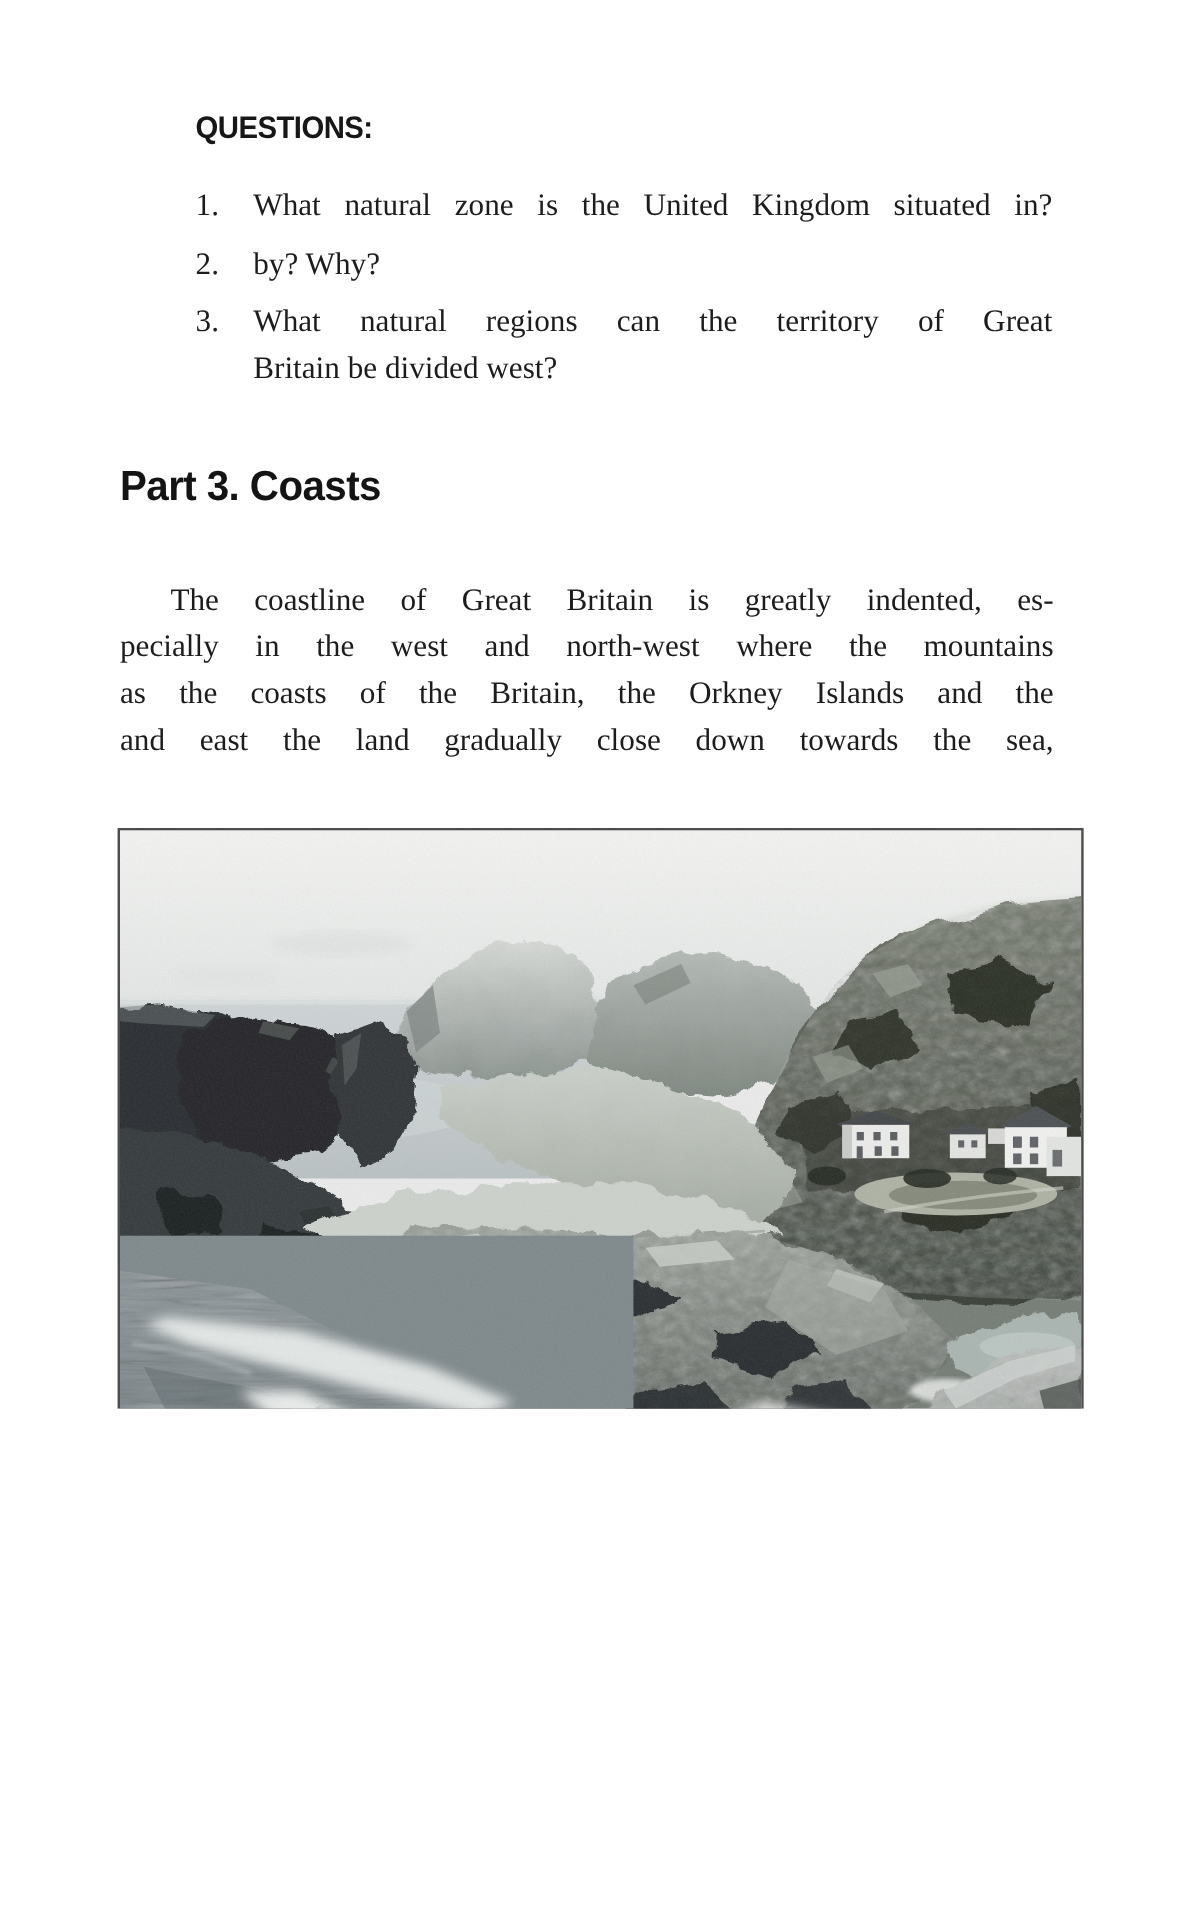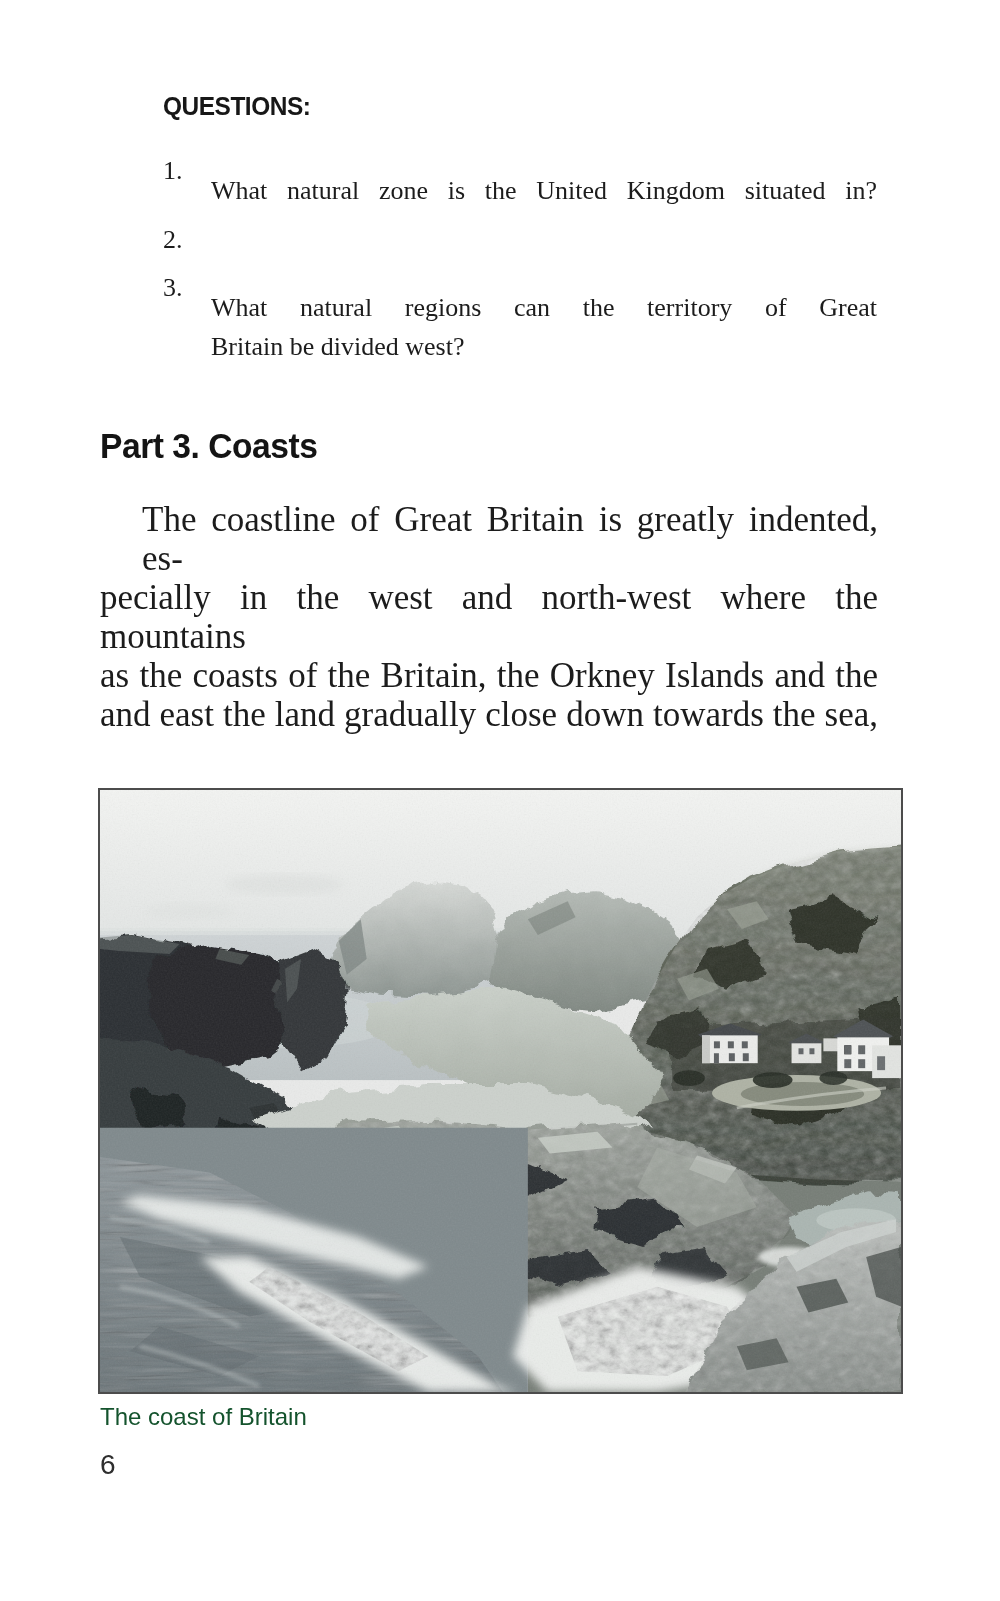--- a/index.html
+++ b/index.html
@@ -1,20 +1,20 @@
 <!DOCTYPE html>
 <html><head>
 <meta charset="utf-8">
 <style>
   * { box-sizing: border-box; margin: 0; padding: 0; }
   html, body { background: #ffffff; }
   .page {
     position: relative;
     width: 1000px;
-    height: 1601px;
+    height: 1174px;
     background: #ffffff;
     color: #1c1c1c;
     font-family: "Liberation Serif", serif;
     padding: 93px 0 0 100px;
     overflow: hidden;
   }
   
   .questions { margin-left: 63px; width: 714px; }
   .q-heading {
     font-family: "Liberation Sans", sans-serif;
@@ -22,35 +22,35 @@
     font-size: 26px;
     line-height: 26px;
     letter-spacing: -0.5px;
     color: #171717;
     transform: scaleX(0.94);
     transform-origin: left center;
   }
   .q-list { margin-top: 33px; }
   .q-item { display: flex; margin-bottom: 10px; font-size: 26px; line-height: 38.5px; }
   .q-num { width: 48px; flex: none; }
-  .q-text { flex: 1; min-width: 0; margin-top: 20px; }
+  .q-text { flex: 1; min-width: 0; }
   .jline { text-align: justify; text-align-last: justify; }
   
   .section-heading {
     font-family: "Liberation Sans", sans-serif;
     font-weight: 700;
     font-size: 35px;
     line-height: 36px;
     letter-spacing: -0.5px;
     color: #141414;
     margin-top: 62px;
     transform: scaleX(0.96);
     transform-origin: left center;
   }
-  .paragraph { margin-top: 36px; width: 778px; font-size: 35px; line-height: 39px; }
+  .paragraph { margin-top: 56px; width: 778px; font-size: 26px; line-height: 39px; }
   .p-line { text-align: justify; text-align-last: justify; }
   .p-line.indent { padding-left: 42px; }
   
   .coast-figure { margin: 54px 0 0 -2px; width: 805px; }
   .photo-frame { width: 805px; height: 606px; border: 2px solid #4c4c4c; background: #e9eae9; }
   .photo-frame svg { display: block; width: 100%; height: 100%; }
   .caption {
     font-family: "Liberation Sans", sans-serif;
     font-size: 24px;
     line-height: 28px;
@@ -75,20 +75,21 @@
     <div class="q-list">
       <div class="q-item">
         <div class="q-num">1.</div>
         <div class="q-text">
           <div class="jline">What natural zone is the United Kingdom situated in?</div>
         </div>
       </div>
       <div class="q-item">
         <div class="q-num">2.</div>
         <div class="q-text">
+          <div>by? Why?</div>
         </div>
       </div>
       <div class="q-item">
         <div class="q-num">3.</div>
         <div class="q-text">
           <div class="jline">What natural regions can the territory of Great</div>
           <div>Britain be divided west?</div>
         </div>
       </div>
     </div>

